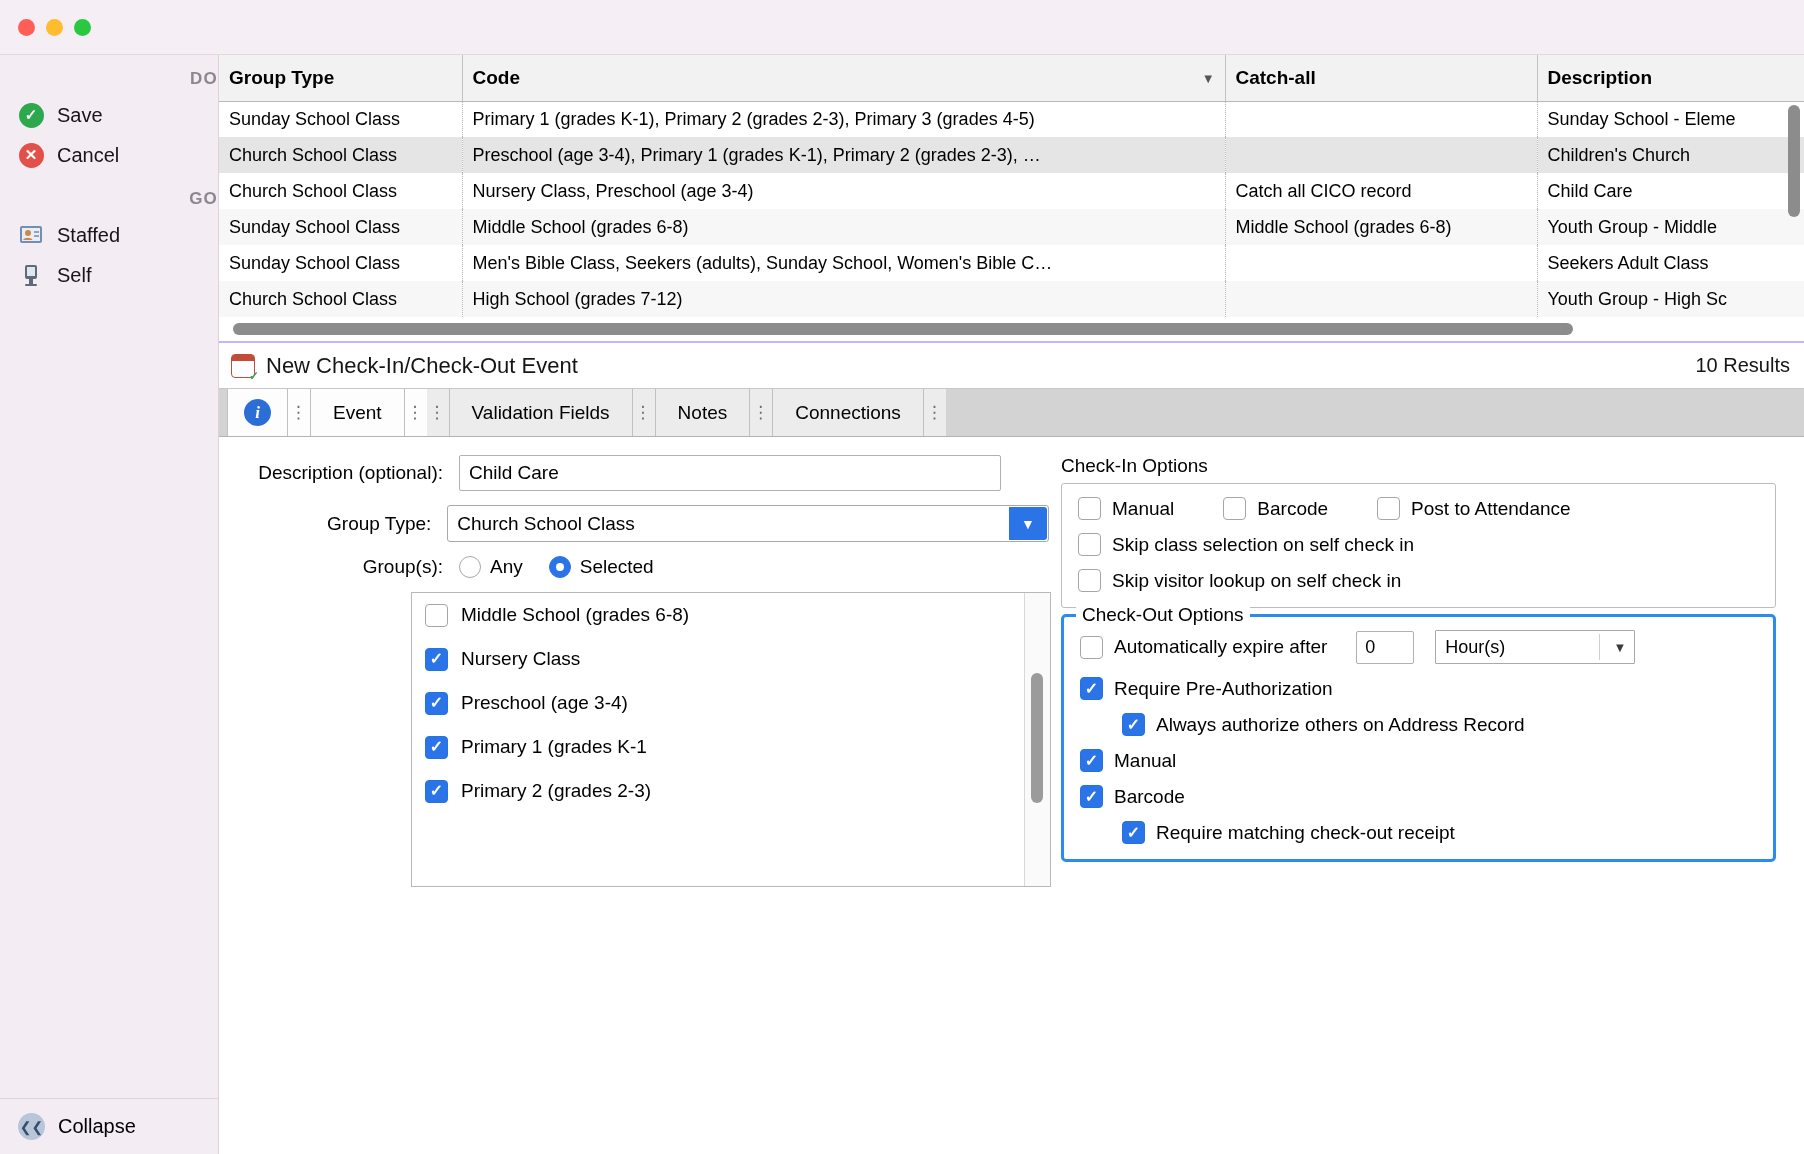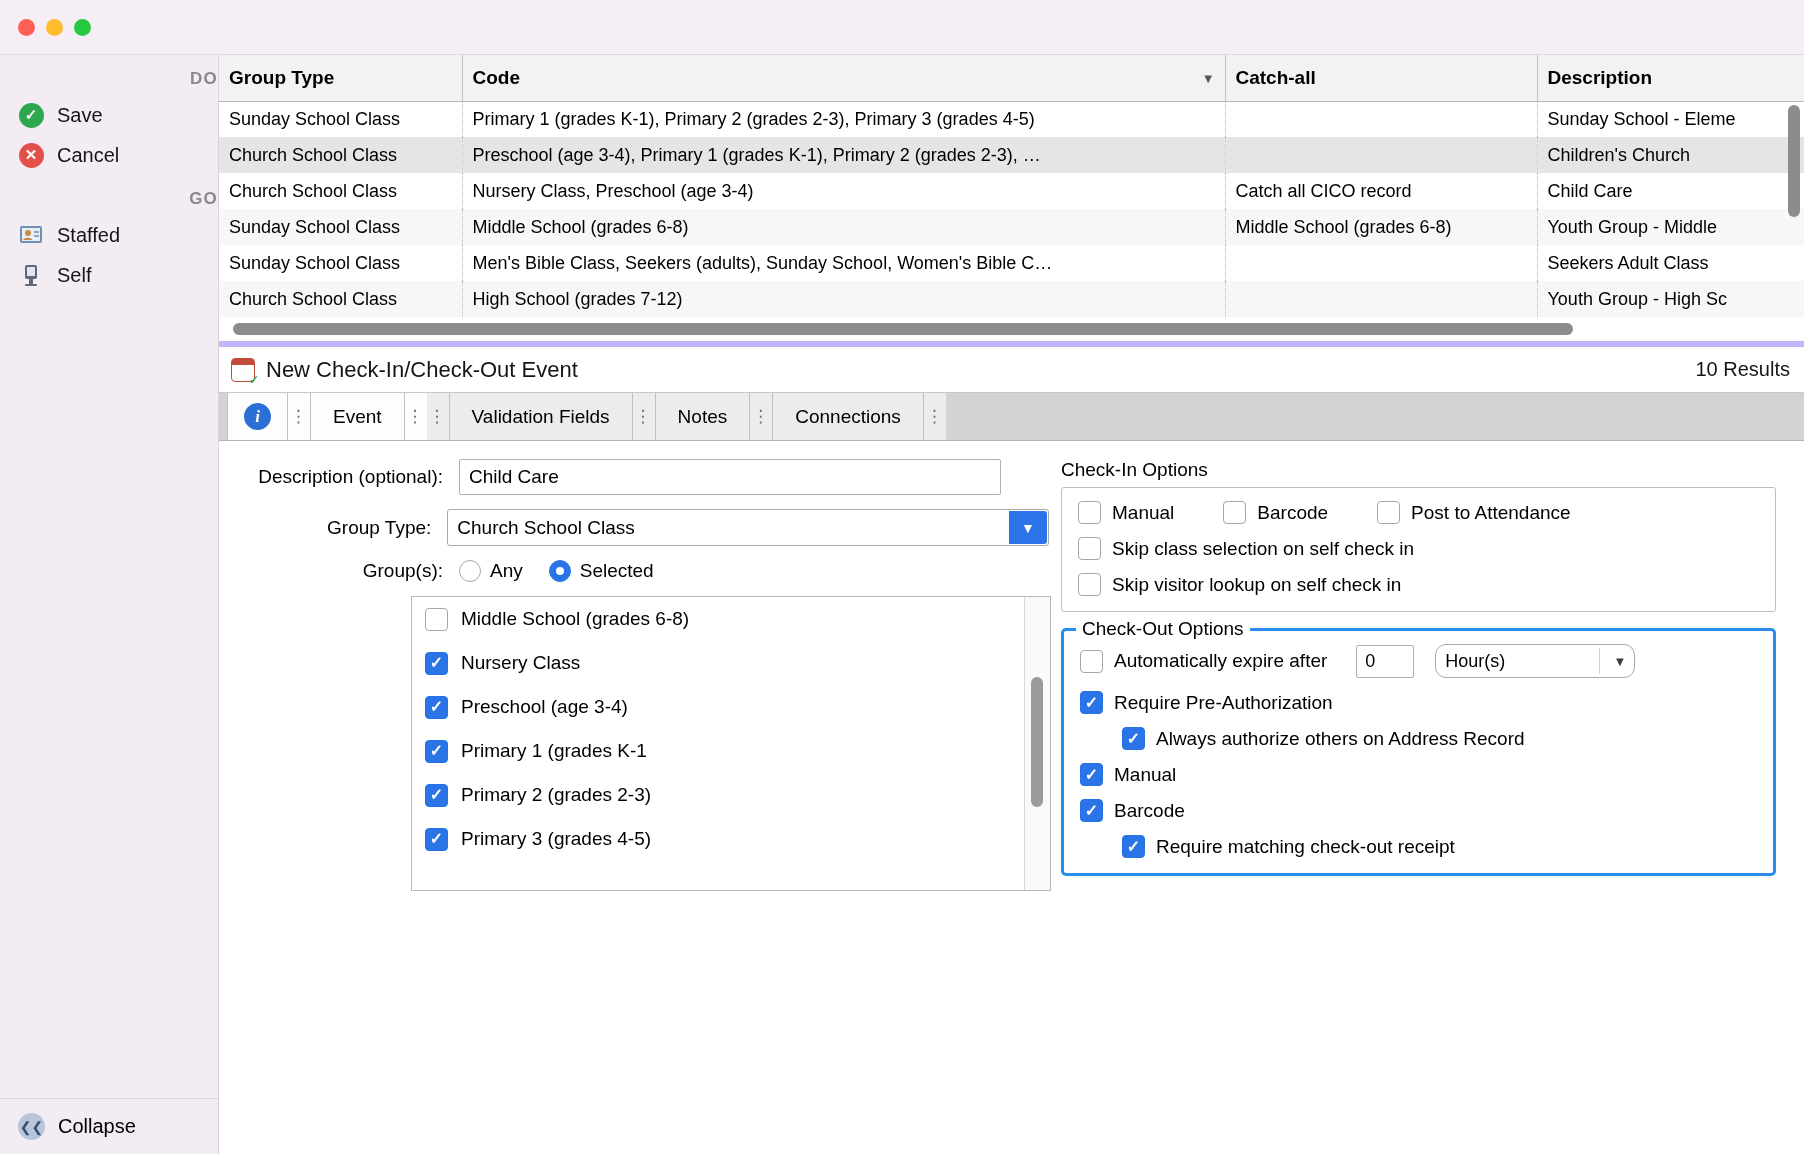--- a/index.html
+++ b/index.html
@@ -98,21 +98,21 @@
   }
   .collapse-ico {
     width: 27px; height: 27px; border-radius: 50%;
     background: #b9c6da; color: #35506f;
     display: flex; align-items: center; justify-content: center;
     font-size: 14px;
   }
   
   .main { flex: 1; display: flex; flex-direction: column; min-width: 0; background: #fff; }
   
-  .grid-wrap { position: relative; border-bottom: 6px solid #c4b5fd; }
+  .grid-wrap { position: relative; border-bottom: 2px solid #c4b5fd; }
   .grid-scroll-h {
     position: relative;
     overflow: hidden;
   }
   table.grid { border-collapse: collapse; table-layout: fixed; width: 1860px; }
   table.grid th {
     background: #f2f2f2;
     border-right: 1px solid #c3c3c3;
     border-bottom: 1px solid #b9b9b9;
     text-align: left;
@@ -322,21 +322,21 @@
     position: absolute;
     top: -13px; left: 12px;
     background: #fff;
     padding: 0 6px;
     font-size: 19px;
   }
   .gb-label-outside {
     font-size: 19px;
     margin-bottom: 6px;
   }
-  .gb-wrap { margin-bottom: 16px; }
+  .gb-wrap { margin-bottom: 6px; }
   .gb-wrap.highlight .groupbox {
     border: 3px solid #2b8cf0;
     border-radius: 5px;
   }
   .cb-row { display: flex; align-items: center; gap: 11px; font-size: 19px; margin-bottom: 13px; }
   .cb-row.indent { margin-left: 42px; }
   .cb-row .grp { display: flex; align-items: center; gap: 11px; margin-right: 38px; }
   .small-input {
     width: 58px; height: 33px;
     border: 1px solid #b1b1b1;
@@ -346,21 +346,21 @@
     font-size: 18px;
     border-radius: 2px;
   }
   .unit-combo {
     width: 200px; height: 34px;
     border: 1px solid #a9a9a9;
     background: #fff;
     display: flex; align-items: center;
     padding-left: 9px;
     font-size: 18px;
-    border-radius: 11px;
+    border-radius: 1px;
     position: relative;
   }
   .unit-combo .arrow {
     position: absolute; right: 8px; top: 50%; transform: translateY(-50%);
     font-size: 13px; color: #3b3b3b;
   }
   .unit-combo .arrow-sep {
     position: absolute; right: 34px; top: 3px; bottom: 3px;
     width: 1px; background: #d0d0d0;
   }
@@ -570,24 +570,20 @@
               <span>Preschool (age 3-4)</span>
             </div>
             <div class="code-item">
               <span class="cb on"></span>
               <span>Primary 1 (grades K-1</span>
             </div>
             <div class="code-item">
               <span class="cb on"></span>
               <span>Primary 2 (grades 2-3)</span>
             </div>
-            <div class="code-item">
-              <span class="cb on"></span>
-              <span>Primary 3 (grades 4-5)</span>
-            </div>
             <div class="list-scroll"></div>
           </div>
 
         </div>
 
         <div class="form-right">
 
           <div class="gb-wrap">
             <div class="gb-label-outside">Check-In Options</div>
             <div class="groupbox">

